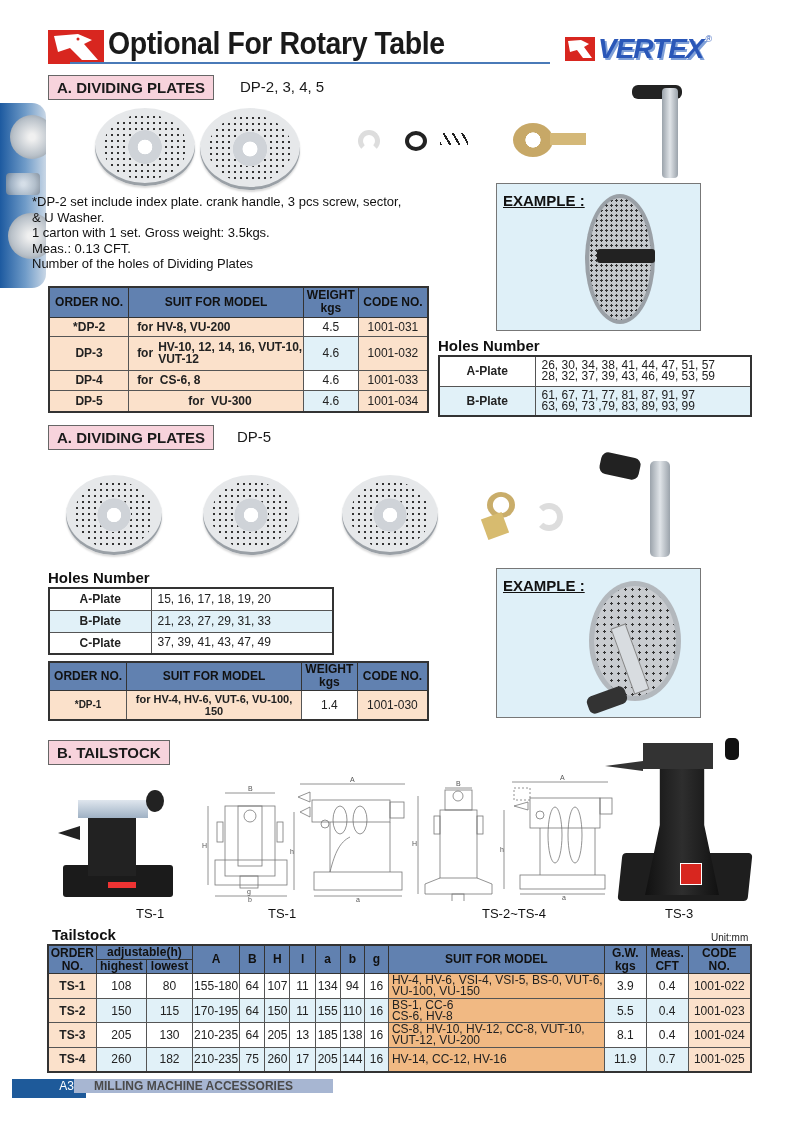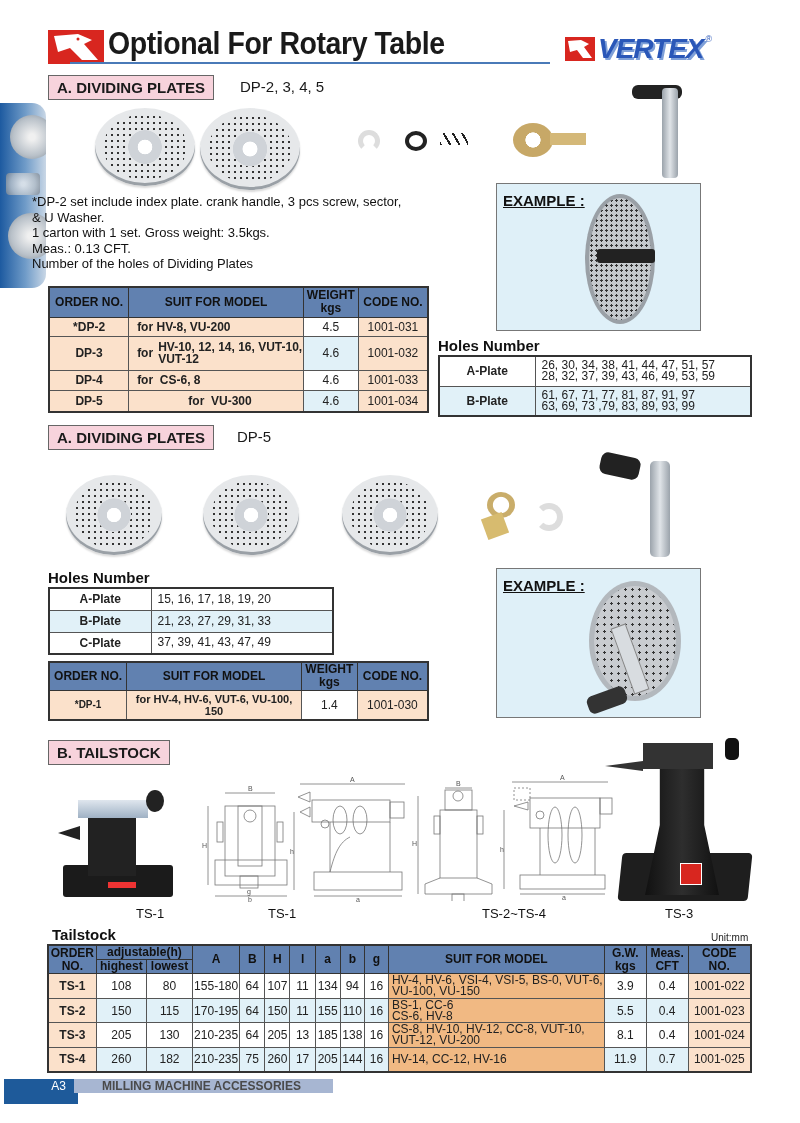--- a/index.html
+++ b/index.html
@@ -52,22 +52,22 @@
   .holes-title { font-size: 15px; font-weight: bold; color: #111; }
 
   
   .example { background: #dff0f8; border: 1px solid #777; }
   .example-label { position: absolute; left: 6px; top: 8px; font-size: 15px; font-weight: bold; color: #111; text-decoration: underline; }
 
   
   .cap { font-size: 13px; color: #111; }
 
   
-  .footer-page { left: 4px; top: 1079px; width: 74px; height: 25px; background: #1e5a9a; color: #fff; font-size: 12px; text-align: right; padding-right: 12px; line-height: 14px; }
-  .footer-band { left: 74px; top: 1079px; width: 259px; height: 14px; background: #a7b6d2; color: #4a4a4a; font-weight: bold; font-size: 12px; line-height: 14px; padding-left: 28px; }
+  .footer-page { left: 12px; top: 1079px; width: 74px; height: 19px; background: #1e5a9a; color: #fff; font-size: 12px; text-align: right; padding-right: 12px; line-height: 14px; }
+  .footer-band { left: 74px; top: 1079px; width: 259px; height: 14px; background: #a7b6d2; color: #4a4a4a; font-weight: bold; font-size: 12px; line-height: 14px; padding-left: 20px; }
   .unit { font-size: 10px; color: #222; }
 </style>
 </head>
 <body>
 
 <div class="abs logo-eagle">
   <svg viewBox="0 0 56 34">
       <path d="M6 6 L30 4 L44 10 L36 14 L50 30 L34 30 L22 18 L10 22 Z" fill="#fff"></path>
       <circle cx="30" cy="9" r="1.5" fill="#d8261f"></circle>
     </svg>

